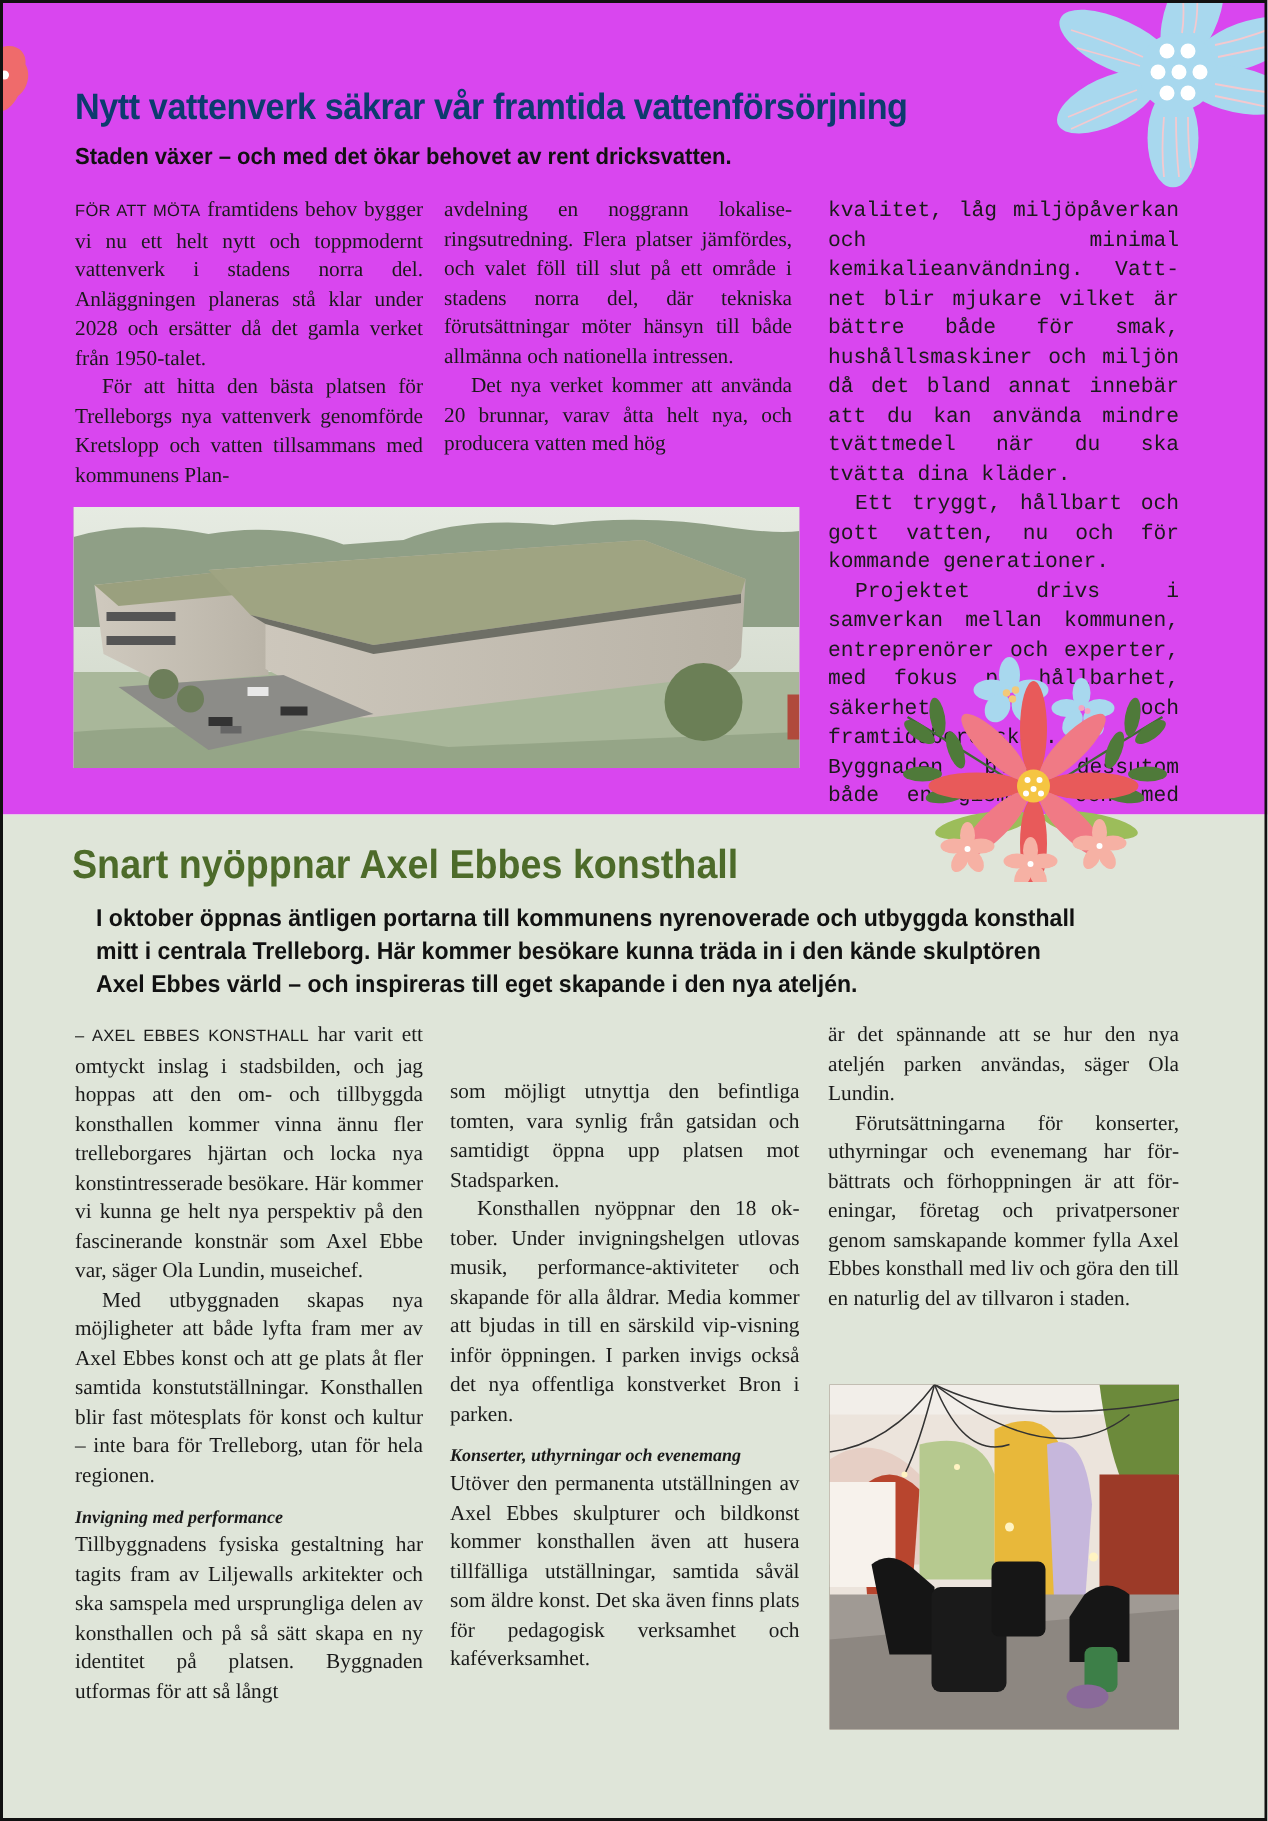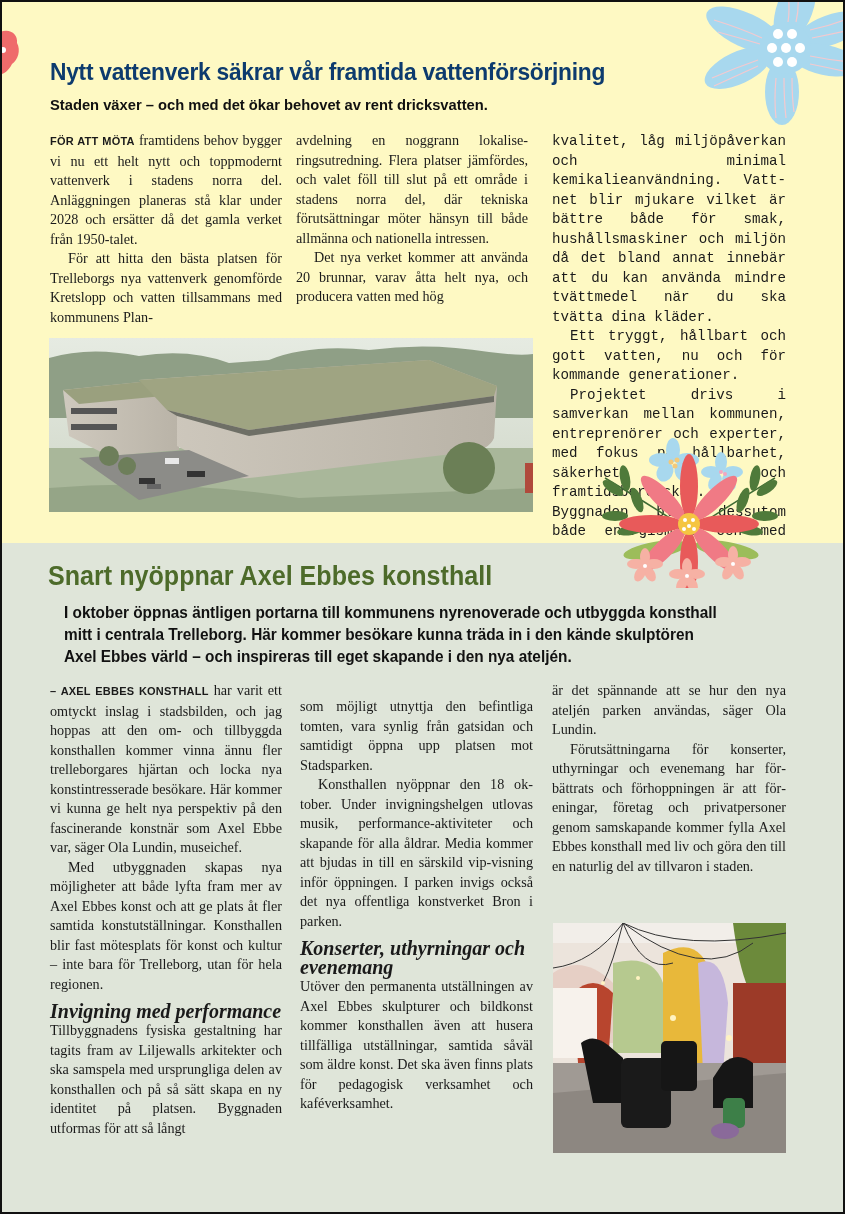--- a/index.html
+++ b/index.html
@@ -1,43 +1,43 @@
 <!DOCTYPE html>
 <html><head>
 <meta charset="utf-8">
 <style>
   html, body { margin:0; padding:0; }
   body { width:845px; height:1214px; position:relative; overflow:hidden; background:#ffffff; font-family:"Liberation Serif", serif; color:#1a1a1a; }
   .page-border { position:absolute; inset:0; border:2px solid #111; box-sizing:border-box; pointer-events:none; z-index:50; }
 
   
-  .top { position:absolute; left:0; top:0; width:845px; height:543px; background:#fef9c3; }
+  .top { position:absolute; left:0; top:0; width:845px; height:543px; background:#d946ef; }
   .bottom { position:absolute; left:0; top:543px; width:845px; height:671px; background:#dfe5d9; }
 
   .h1-blue { position:absolute; left:50px; top:58px; margin:0; font-family:"Liberation Sans", sans-serif; font-weight:bold; font-size:24.5px; color:#0d3b6e; letter-spacing:-0.3px; transform:scaleX(0.93); transform-origin:left; white-space:nowrap; }
   .sub-blue { position:absolute; left:50px; top:96px; margin:0; font-family:"Liberation Sans", sans-serif; font-weight:bold; font-size:15.5px; color:#111; transform:scaleX(0.95); transform-origin:left; white-space:nowrap; }
 
   .col { position:absolute; font-size:14.2px; line-height:19.5px; text-align:justify; hyphens:manual; }
   .col p { margin:0; }
   .col p.ind { text-indent:18px; }
-  .col .lead { font-family:"Liberation Sans", sans-serif; font-weight:bold; font-size:11px; letter-spacing:0.2px; }
-  .col h3 { margin:8px 0 0 0; font-style:italic; font-weight:bold; font-size:20px; line-height:19px; text-align:left; }
+  .col .lead { font-family:"Liberation Sans", sans-serif; font-weight:normal; font-size:11px; letter-spacing:0.2px; }
+  .col h3 { margin:8px 0 0 0; font-style:italic; font-weight:bold; font-size:12px; line-height:19px; text-align:left; }
 
   .c1 { left:50px; top:131px; width:232px; }
   .c2 { left:296px; top:131px; width:232px; }
   .c3 { left:552px; top:132px; width:234px;font-family:Liberation Mono, monospace; }
 
   .img-building { position:absolute; left:49px; top:338px; width:484px; height:174px; overflow:hidden; background:#c9cfc3; }
 
   .h1-green { position:absolute; left:48px; top:561px; margin:0; font-family:"Liberation Sans", sans-serif; font-weight:bold; font-size:27px; color:#4d6b2a; transform:scaleX(0.93); transform-origin:left; white-space:nowrap; }
   .sub-green { position:absolute; left:64px; top:601px; width:760px; margin:0; font-family:"Liberation Sans", sans-serif; font-weight:bold; font-size:16.2px; line-height:22px; color:#111; }
   .sub-green span { display:block; transform:scaleX(0.95); transform-origin:left; white-space:nowrap; }
 
   .d1 { left:50px; top:681px; width:232px; }
-  .d2 { left:300px; top:697px; width:233px; }
+  .d2 { left:300px; top:719px; width:233px; }
   .d3 { left:552px; top:681px; width:234px; }
 
   .img-interior { position:absolute; left:553px; top:923px; width:233px; height:230px; overflow:hidden; background:#8a7b6e; }
 
   .deco { position:absolute; }
 </style>
 </head>
 <body>
 
 <div class="top">

